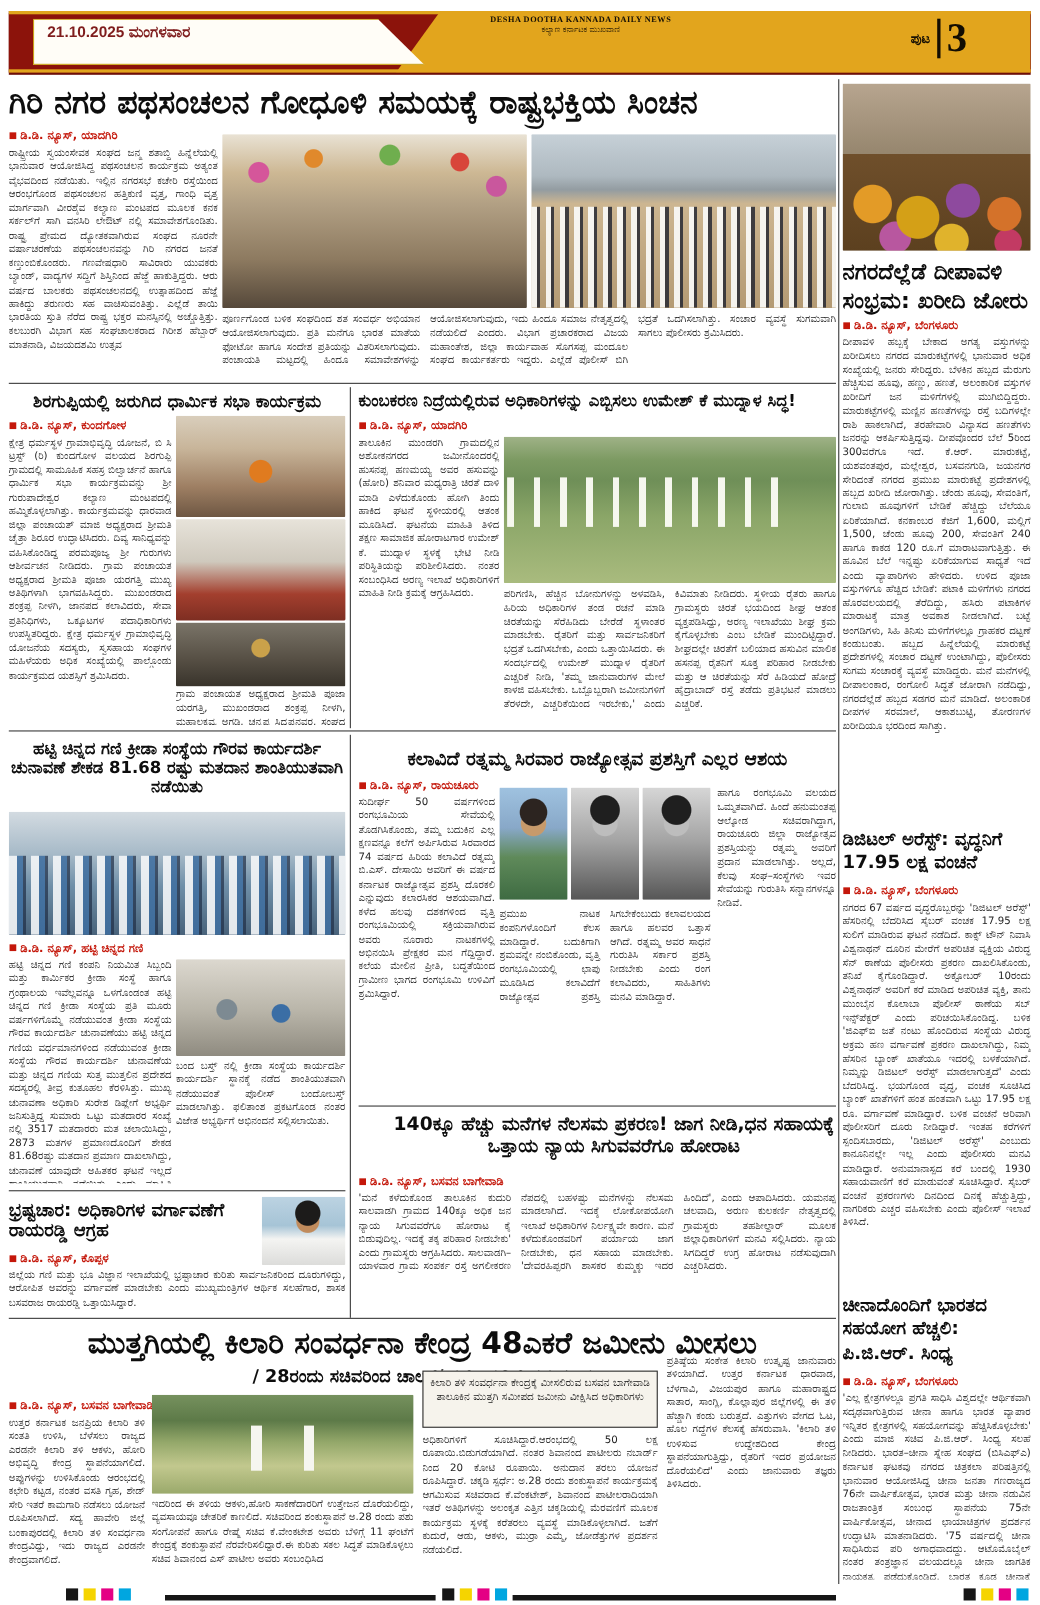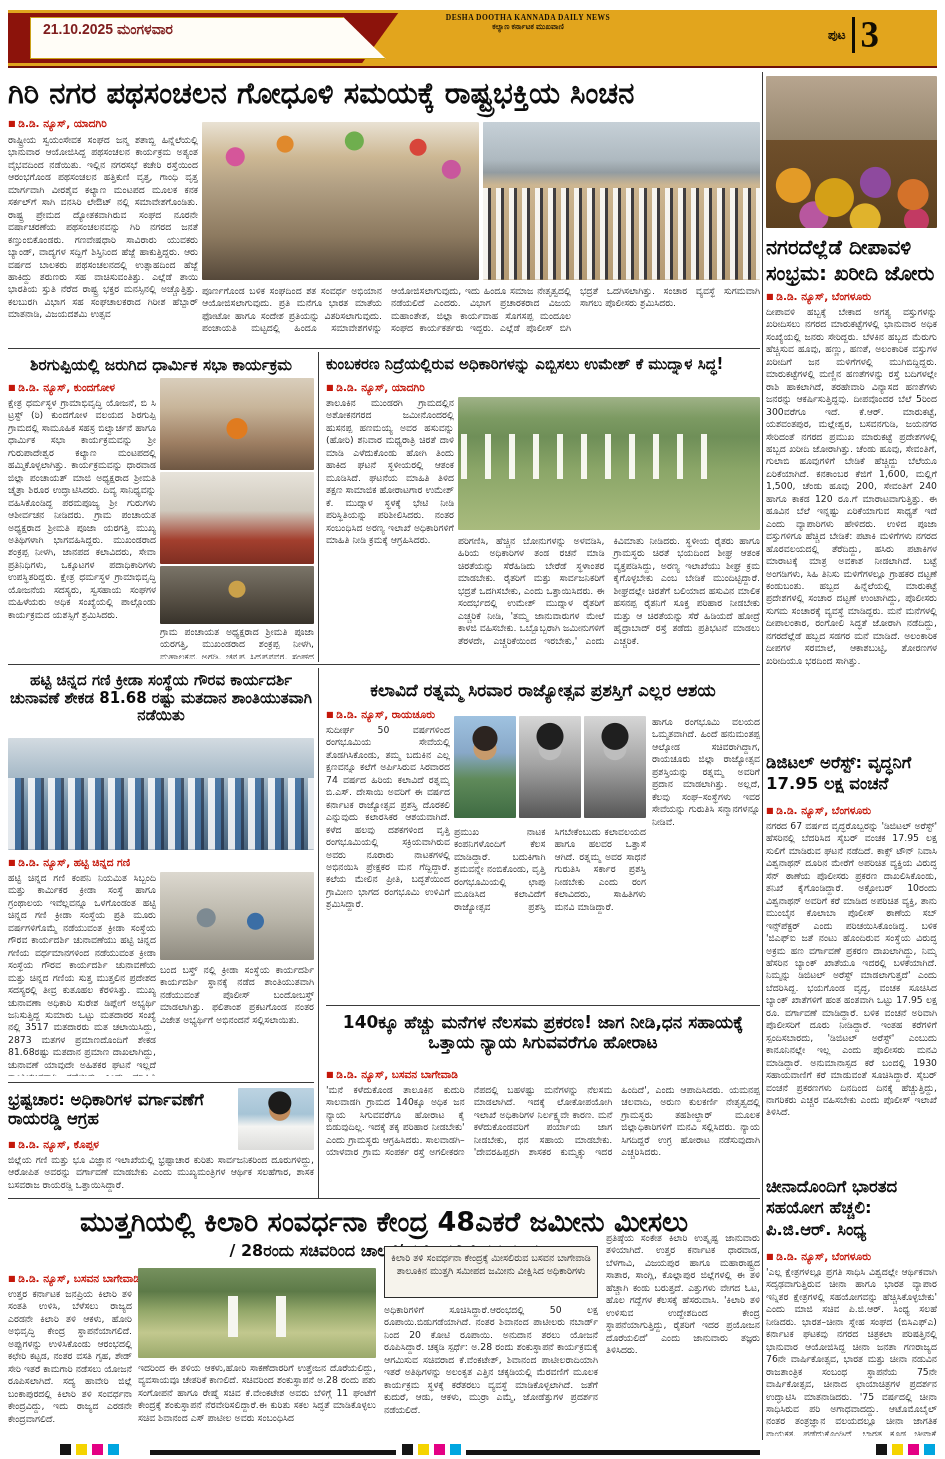--- a/index.html
+++ b/index.html
@@ -16,21 +16,21 @@
   .photo{position:absolute;overflow:hidden;border-radius:1px}
   
   .band{position:absolute;left:8px;top:10px;width:929px;height:56px;background:#8c130b;border-top:3px solid #e0a51e;border-bottom:3px solid #e0a51e;box-shadow:0 2px 0 #6d0f08}
   .goldpanel{position:absolute;left:360px;top:10px;width:577px;height:56px;background:#e2a51d;clip-path:polygon(7% 0,100% 0,100% 100%,0 100%)}
   .datebox{position:absolute;left:30px;top:17px;width:356px;height:42px;background:#fffdf7;clip-path:polygon(0 0,88% 0,100% 100%,0 100%);padding:3px 12px;border:1px solid #caa21a}
   .dateline{font-size:14px;font-weight:bold;color:#7f1d1d;font-family:Liberation Sans, sans-serif}
   .socialline{font-size:15px;font-weight:bold;color:#111;font-family:"Liberation Serif",serif}
   .mast-center{position:absolute;left:408px;top:13px;width:240px;text-align:center}
   .mast-top{font-size:7.5px;font-weight:bold;letter-spacing:.5px;color:#161005;font-family:"Liberation Serif",serif}
   .mast-title{font-size:30px;font-weight:bold;color:#120d02;font-family:"DejaVu Sans",sans-serif;line-height:1}
-  .mast-tag{font-size:7.5px;font-weight:bold;color:#2a1d05}
+  .mast-tag{font-size:7.5px;font-weight:normal;color:#2a1d05}
   .pagenum{position:absolute;left:828px;top:16px;display:flex;align-items:center;gap:6px}
   .pagenum .lbl{font-size:12px;font-weight:bold;color:#171004}
   .pagenum .bar{width:3px;height:36px;background:#120d02}
   .pagenum .num{font-size:37px;font-weight:bold;color:#120d02;font-family:"Liberation Serif",serif;line-height:1}
   
   .capbox{position:absolute;border:1.5px solid #2c2c2c;background:#f6f3ec;font-size:9.5px;font-weight:normal;text-align:center;padding:5px 6px;line-height:1.35;color:#1b1b1b;overflow:hidden;font-family:"DejaVu Sans",sans-serif}
   
   .marks{position:absolute;display:flex;gap:5px}
   .mark{width:11px;height:11px;display:block}
   .mk-k{background:#161616}.mk-y{background:#f5d400}.mk-m{background:#e40084}.mk-c{background:#00a6e0}
@@ -166,21 +166,21 @@
   <div class="photo ph-portrait-color" style="left:454px;top:716px;width:62px;height:102px"></div>
   <div class="photo ph-portrait-bw" style="left:519px;top:716px;width:62px;height:102px"></div>
   <div class="photo ph-portrait-bw" style="left:584px;top:716px;width:62px;height:102px"></div>
   <div class="abs body-text cols-2" style="left:454px;top:826px;width:192px;height:174px">ಪ್ರಮುಖ ನಾಟಕ ಕಂಪನಿಗಳೊಂದಿಗೆ ಕೆಲಸ ಮಾಡಿದ್ದಾರೆ. ಬದುಕಿಗಾಗಿ ಶ್ರಮವನ್ನೇ ನಂಬಿಕೊಂಡು, ವೃತ್ತಿ ರಂಗಭೂಮಿಯಲ್ಲಿ ಛಾಪು ಮೂಡಿಸಿದ ಕಲಾವಿದೆಗೆ ರಾಜ್ಯೋತ್ಸವ ಪ್ರಶಸ್ತಿ ಸಿಗಬೇಕೆಂಬುದು ಕಲಾವಲಯದ ಹಾಗೂ ಹಲವರ ಒತ್ತಾಸೆ ಆಗಿದೆ. ರತ್ನಮ್ಮ ಅವರ ಸಾಧನೆ ಗುರುತಿಸಿ ಸರ್ಕಾರ ಪ್ರಶಸ್ತಿ ನೀಡಬೇಕು ಎಂದು ರಂಗ ಕಲಾವಿದರು, ಸಾಹಿತಿಗಳು ಮನವಿ ಮಾಡಿದ್ದಾರೆ.</div>
   <div class="abs body-text" style="left:652px;top:716px;width:108px;height:284px">ಹಾಗೂ ರಂಗಭೂಮಿ ವಲಯದ ಒಮ್ಮತವಾಗಿದೆ. ಹಿಂದೆ ಹನುಮಂತಪ್ಪ ಆಲ್ಕೋಡ ಸಚಿವರಾಗಿದ್ದಾಗ, ರಾಯಚೂರು ಜಿಲ್ಲಾ ರಾಜ್ಯೋತ್ಸವ ಪ್ರಶಸ್ತಿಯನ್ನು ರತ್ನಮ್ಮ ಅವರಿಗೆ ಪ್ರದಾನ ಮಾಡಲಾಗಿತ್ತು. ಅಲ್ಲದೆ, ಕೆಲವು ಸಂಘ–ಸಂಸ್ಥೆಗಳು ಇವರ ಸೇವೆಯನ್ನು ಗುರುತಿಸಿ ಸನ್ಮಾನಗಳನ್ನೂ ನೀಡಿವೆ.</div>
 </section>
 
 <div class="hdiv" style="left:326px;top:1005px;width:434px"></div>
 
 <section>
-  <div class="abs headline ctr" style="left:326px;top:1012px;width:434px;font-size:17px">140ಕ್ಕೂ ಹೆಚ್ಚು ಮನೆಗಳ ನೆಲಸಮ ಪ್ರಕರಣ! ಜಾಗ ನೀಡಿ,ಧನ ಸಹಾಯಕ್ಕೆ ಒತ್ತಾಯ ನ್ಯಾಯ ಸಿಗುವವರೆಗೂ ಹೋರಾಟ</div>
+  <div class="abs headline ctr" style="left:341px;top:1012px;width:434px;font-size:17px">140ಕ್ಕೂ ಹೆಚ್ಚು ಮನೆಗಳ ನೆಲಸಮ ಪ್ರಕರಣ! ಜಾಗ ನೀಡಿ,ಧನ ಸಹಾಯಕ್ಕೆ ಒತ್ತಾಯ ನ್ಯಾಯ ಸಿಗುವವರೆಗೂ ಹೋರಾಟ</div>
   <div class="abs byline" style="left:326px;top:1068px">ಡಿ.ಡಿ. ನ್ಯೂಸ್, ಬಸವನ ಬಾಗೇವಾಡಿ</div>
   <div class="abs body-text cols-3" style="left:326px;top:1084px;width:434px;height:108px">'ಮನೆ ಕಳೆದುಕೊಂಡ ತಾಲೂಕಿನ ಕುದುರಿ ಸಾಲವಾಡಗಿ ಗ್ರಾಮದ 140ಕ್ಕೂ ಅಧಿಕ ಜನ ನ್ಯಾಯ ಸಿಗುವವರೆಗೂ ಹೋರಾಟ ಕೈ ಬಿಡುವುದಿಲ್ಲ. ಇದಕ್ಕೆ ತಕ್ಕ ಪರಿಹಾರ ನೀಡಬೇಕು' ಎಂದು ಗ್ರಾಮಸ್ಥರು ಆಗ್ರಹಿಸಿದರು. ಸಾಲವಾಡಗಿ–ಯಾಳವಾರ ಗ್ರಾಮ ಸಂಪರ್ಕ ರಸ್ತೆ ಅಗಲೀಕರಣ ನೆಪದಲ್ಲಿ ಬಹಳಷ್ಟು ಮನೆಗಳನ್ನು ನೆಲಸಮ ಮಾಡಲಾಗಿದೆ. ಇದಕ್ಕೆ ಲೋಕೋಪಯೋಗಿ ಇಲಾಖೆ ಅಧಿಕಾರಿಗಳ ನಿರ್ಲಕ್ಷ್ಯವೇ ಕಾರಣ. ಮನೆ ಕಳೆದುಕೊಂಡವರಿಗೆ ಪರ್ಯಾಯ ಜಾಗ ನೀಡಬೇಕು, ಧನ ಸಹಾಯ ಮಾಡಬೇಕು. 'ದೇವರಹಿಪ್ಪರಗಿ ಶಾಸಕರ ಕುಮ್ಮಕ್ಕು ಇದರ ಹಿಂದಿದೆ', ಎಂದು ಆಪಾದಿಸಿದರು. ಯಮನಪ್ಪ ಚಲವಾದಿ, ಅರುಣ ಕುಲಕರ್ಣಿ ನೇತೃತ್ವದಲ್ಲಿ ಗ್ರಾಮಸ್ಥರು ತಹಶೀಲ್ದಾರ್ ಮೂಲಕ ಜಿಲ್ಲಾಧಿಕಾರಿಗಳಿಗೆ ಮನವಿ ಸಲ್ಲಿಸಿದರು. ನ್ಯಾಯ ಸಿಗದಿದ್ದರೆ ಉಗ್ರ ಹೋರಾಟ ನಡೆಸುವುದಾಗಿ ಎಚ್ಚರಿಸಿದರು.</div>
 </section>
 
 <section>
   <div class="abs headline" style="left:8px;top:1090px;width:224px;font-size:16.5px">ಭ್ರಷ್ಟಚಾರ: ಅಧಿಕಾರಿಗಳ ವರ್ಗಾವಣೆಗೆ ರಾಯರಡ್ಡಿ ಆಗ್ರಹ</div>
   <div class="photo ph-headshot" style="left:238px;top:1088px;width:76px;height:62px"></div>
   <div class="abs byline" style="left:8px;top:1138px">ಡಿ.ಡಿ. ನ್ಯೂಸ್, ಕೊಪ್ಪಳ</div>
   <div class="abs body-text" style="left:8px;top:1154px;width:306px;height:42px">ಜಿಲ್ಲೆಯ ಗಣಿ ಮತ್ತು ಭೂ ವಿಜ್ಞಾನ ಇಲಾಖೆಯಲ್ಲಿ ಭ್ರಷ್ಟಾಚಾರ ಕುರಿತು ಸಾರ್ವಜನಿಕರಿಂದ ದೂರುಗಳಿದ್ದು, ಆರೋಪಿತ ಅವರನ್ನು ವರ್ಗಾವಣೆ ಮಾಡಬೇಕು ಎಂದು ಮುಖ್ಯಮಂತ್ರಿಗಳ ಆರ್ಥಿಕ ಸಲಹೆಗಾರ, ಶಾಸಕ ಬಸವರಾಜ ರಾಯರಡ್ಡಿ ಒತ್ತಾಯಿಸಿದ್ದಾರೆ.</div>
 </section>

